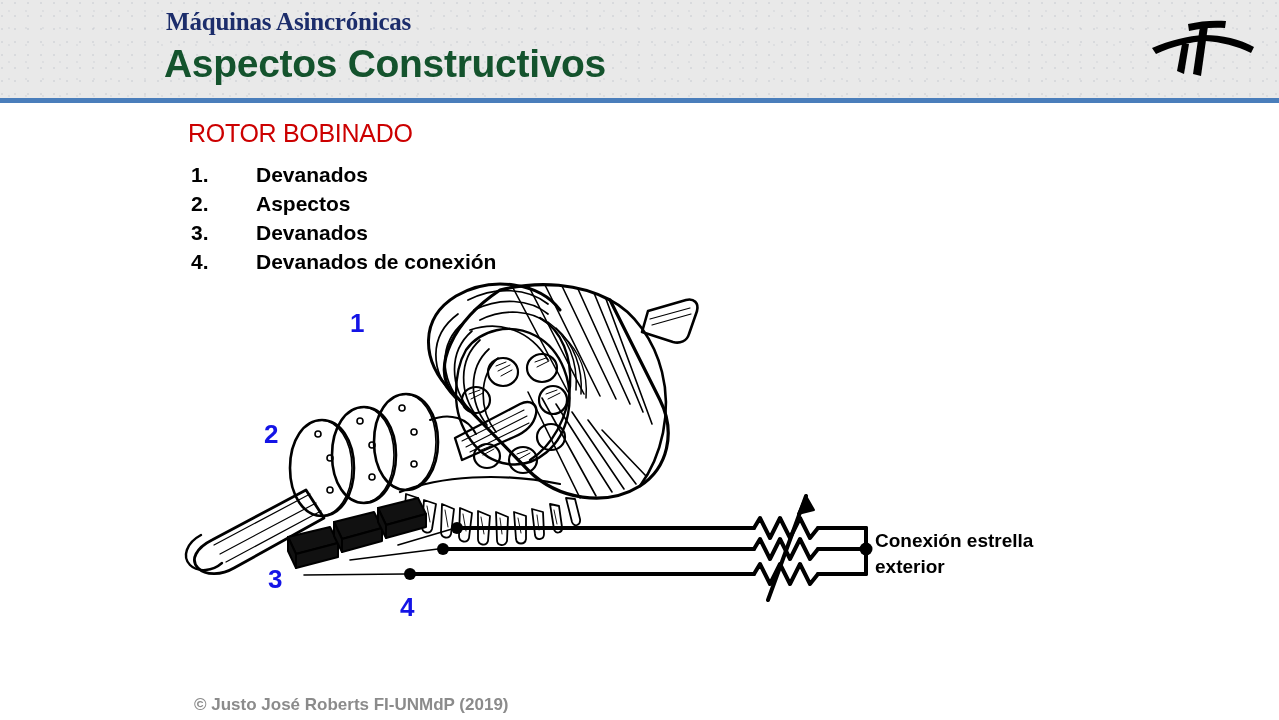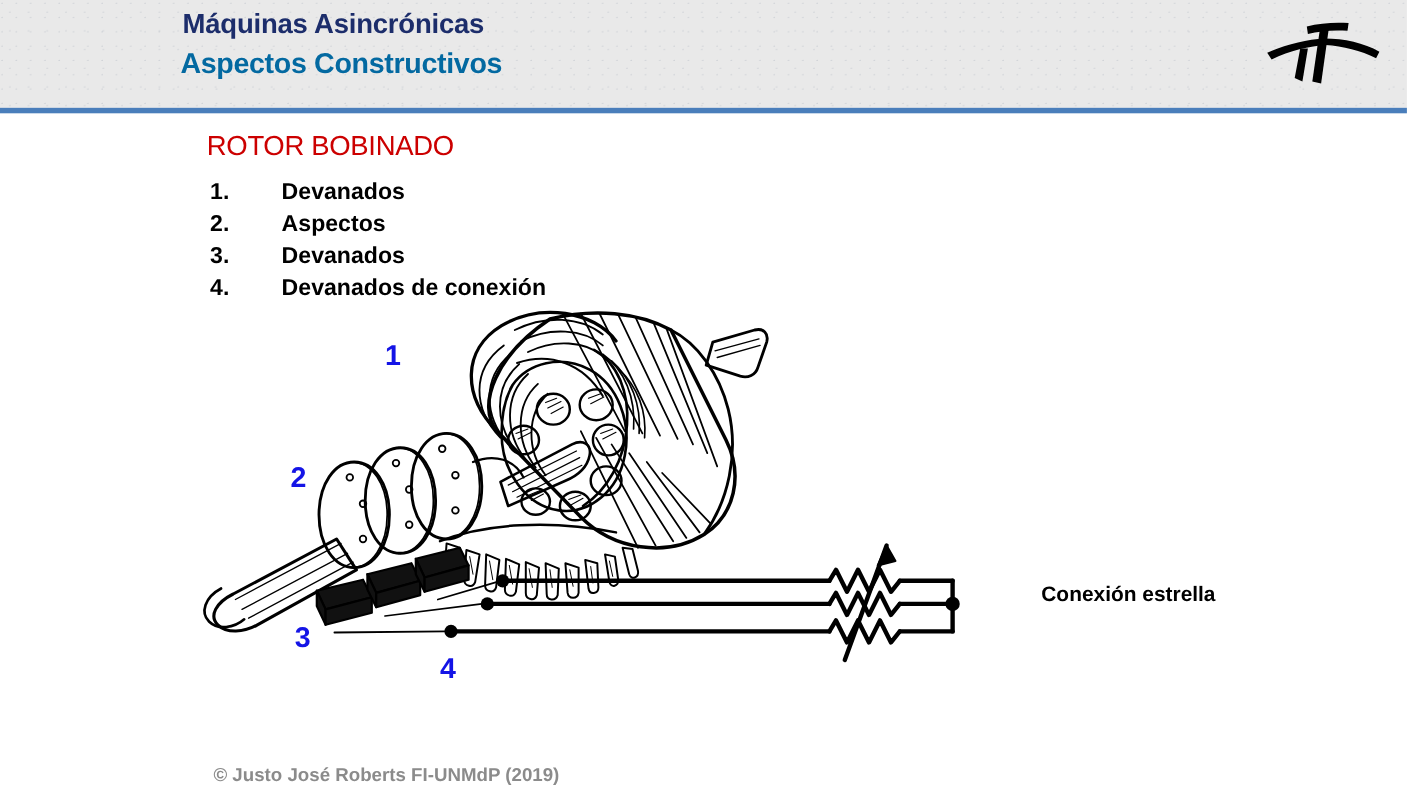--- a/index.html
+++ b/index.html
@@ -24,25 +24,25 @@
     background-size:13px 13px,17px 17px,11px 11px;
     pointer-events:none;
   }
   #header-rule{
     position:absolute;left:0;top:98px;width:1279px;height:5px;
     background:#4a7ebb;
   }
   #subtitle{
     position:absolute;left:166px;top:8px;
     font-size:25px;font-weight:bold;color:#1c2d6b;
-    letter-spacing:-0.2px;white-space:nowrap;
+    letter-spacing:-0.2px;white-space:nowrap;font-family:Liberation Serif, serif;
   }
   #maintitle{
     position:absolute;left:164px;top:42px;
-    font-size:26px;font-weight:bold;color:#0369a1;
+    font-size:39px;font-weight:bold;color:#14532d;
     letter-spacing:-0.3px;white-space:nowrap;
   }
   #logo{position:absolute;left:1148px;top:14px;width:110px;height:66px;}
 
   
   #section-title{
     position:absolute;left:188px;top:119px;
     font-size:25px;font-weight:normal;color:#cc0000;
     letter-spacing:-0.3px;white-space:nowrap;
   }
@@ -62,21 +62,21 @@
     position:absolute;font-size:26px;font-weight:bold;color:#1414e6;
   }
   #c1{left:350px;top:308px;}
   #c2{left:264px;top:419px;}
   #c3{left:268px;top:564px;}
   #c4{left:400px;top:592px;}
 
   
   #conn-label{
     position:absolute;left:875px;top:528px;width:230px;
-    text-align:right;font-size:19px;font-weight:bold;color:#000;
+    text-align:left;font-size:19px;font-weight:bold;color:#000;
     line-height:26px;
   }
 
   
   #drawing{position:absolute;left:0;top:0;width:1279px;height:720px;
            pointer-events:none;}
 
   
   #footer-copy{
     position:absolute;left:194px;top:695px;
@@ -333,18 +333,19 @@
     </g>
   </svg>
 
   <div class="callout" id="c1">1</div>
   <div class="callout" id="c2">2</div>
   <div class="callout" id="c3">3</div>
   <div class="callout" id="c4">4</div>
 
   <div id="conn-label">
     <div>Conexión estrella</div>
+    <div>exterior</div>
   </div>
 
   <div id="footer-copy">© Justo José Roberts FI-UNMdP (2019)</div>
   <div id="footer-page">59</div>
 
 </div>
 
 </body></html>

